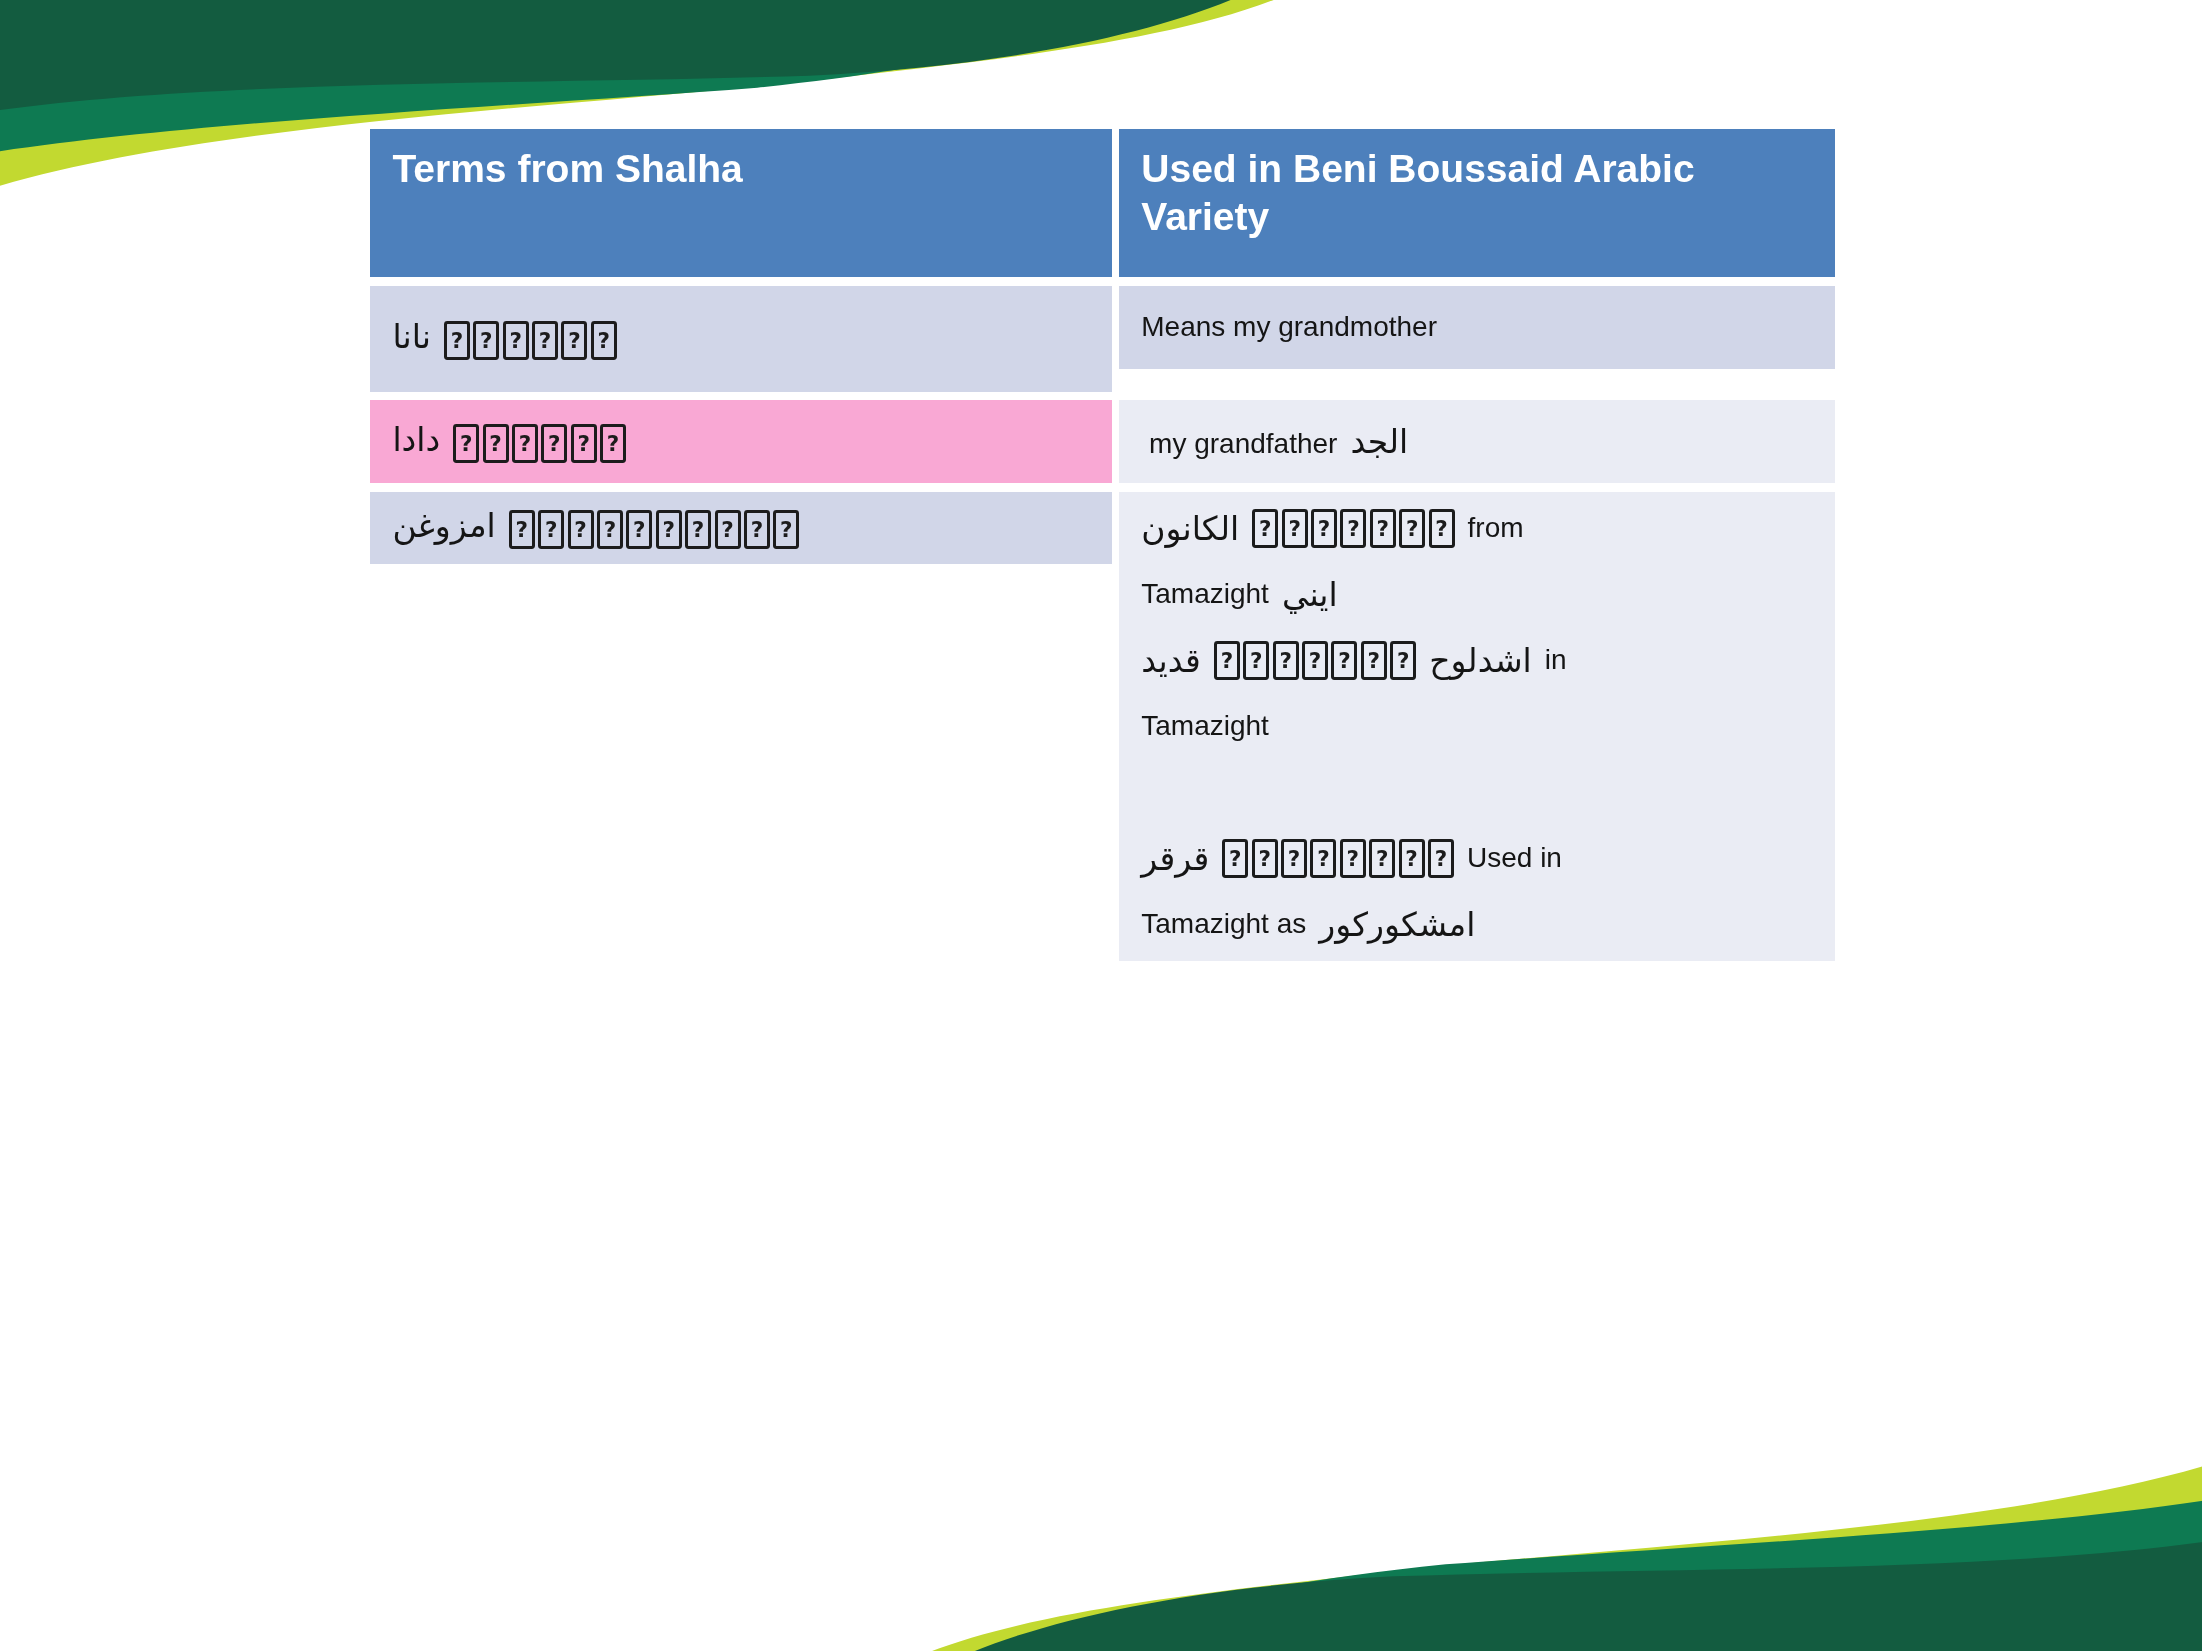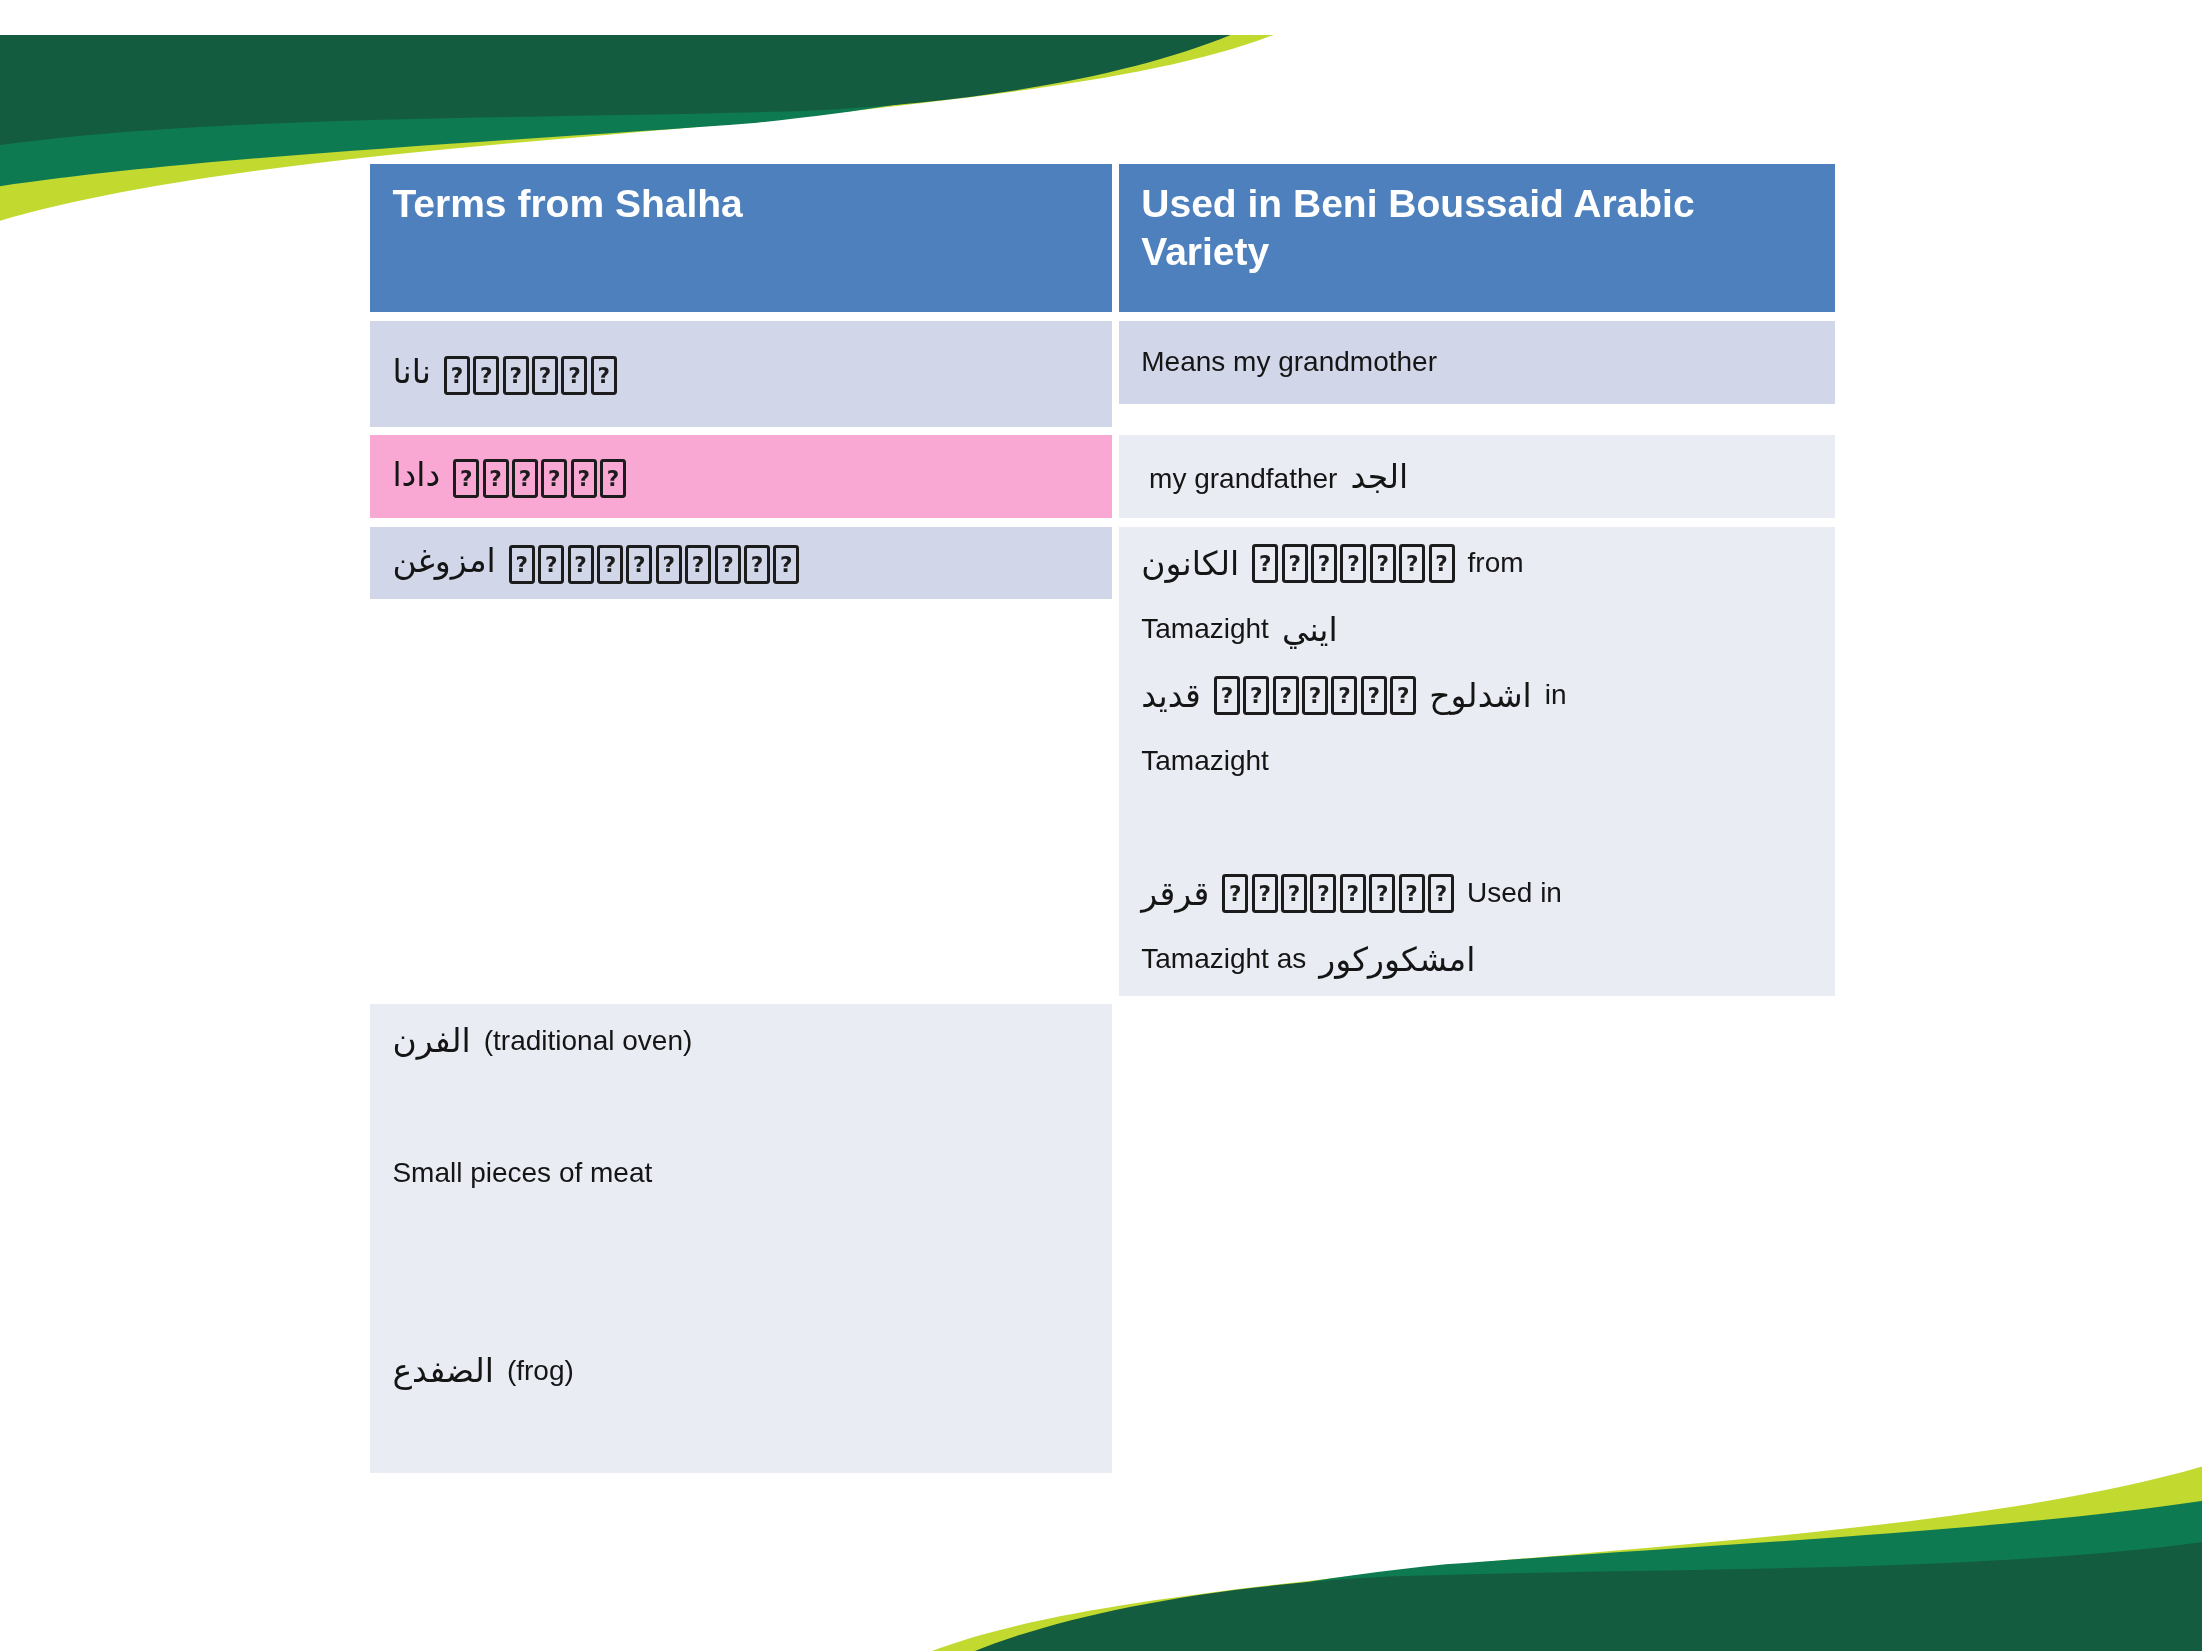--- a/index.html
+++ b/index.html
@@ -5,21 +5,21 @@
   html,body{margin:0;padding:0;}
   body{
     width:2203px;height:1652px;
     background:#ffffff;
     overflow:hidden;
     font-family:"Liberation Sans", sans-serif;
     position:relative;
   }
   *{box-sizing:border-box;}
 
-  .slide{position:absolute;inset:0;margin-top:35px;}
+  .slide{position:absolute;inset:0;}
 
   
   .swoosh{position:absolute;left:0;width:2203px;height:361px;display:block;}
   .swoosh.top{top:0;}
   .swoosh.bottom{bottom:0;transform:rotate(180deg);}
   .sw-lime{fill:var(--lime-green,#c2d930);}
   .sw-teal{fill:var(--medium-green,#0e7a52);}
   .sw-dark{fill:var(--dark-green,#135c40);}
 
   
@@ -218,33 +218,16 @@
             <span class="tofu">?</span>
             <span class="tofu">?</span>
           </span>
           <span class="en">Used in</span>
         </div>
         <div class="line">
           <span class="en">Tamazight as</span>
           <span class="ar" dir="rtl">امشكوركور</span>
         </div>
       </div>
-      <div class="cell multi" style="height: 469px; background: rgb(234, 236, 244);">
-        <div class="line">
-          <span class="ar" dir="rtl">الفرن</span>
-          <span class="en">(traditional oven)</span>
-        </div>
-        <div class="line"></div>
-        <div class="line">
-          <span class="en">Small pieces of meat</span>
-        </div>
-        <div class="line"></div>
-        <div class="line"></div>
-        <div class="line">
-          <span class="ar" dir="rtl">الضفدع</span>
-          <span class="en">(frog)</span>
-        </div>
-        <div class="line"></div>
-      </div>
     </div>
 
 </div>
 
 
 </body></html>

